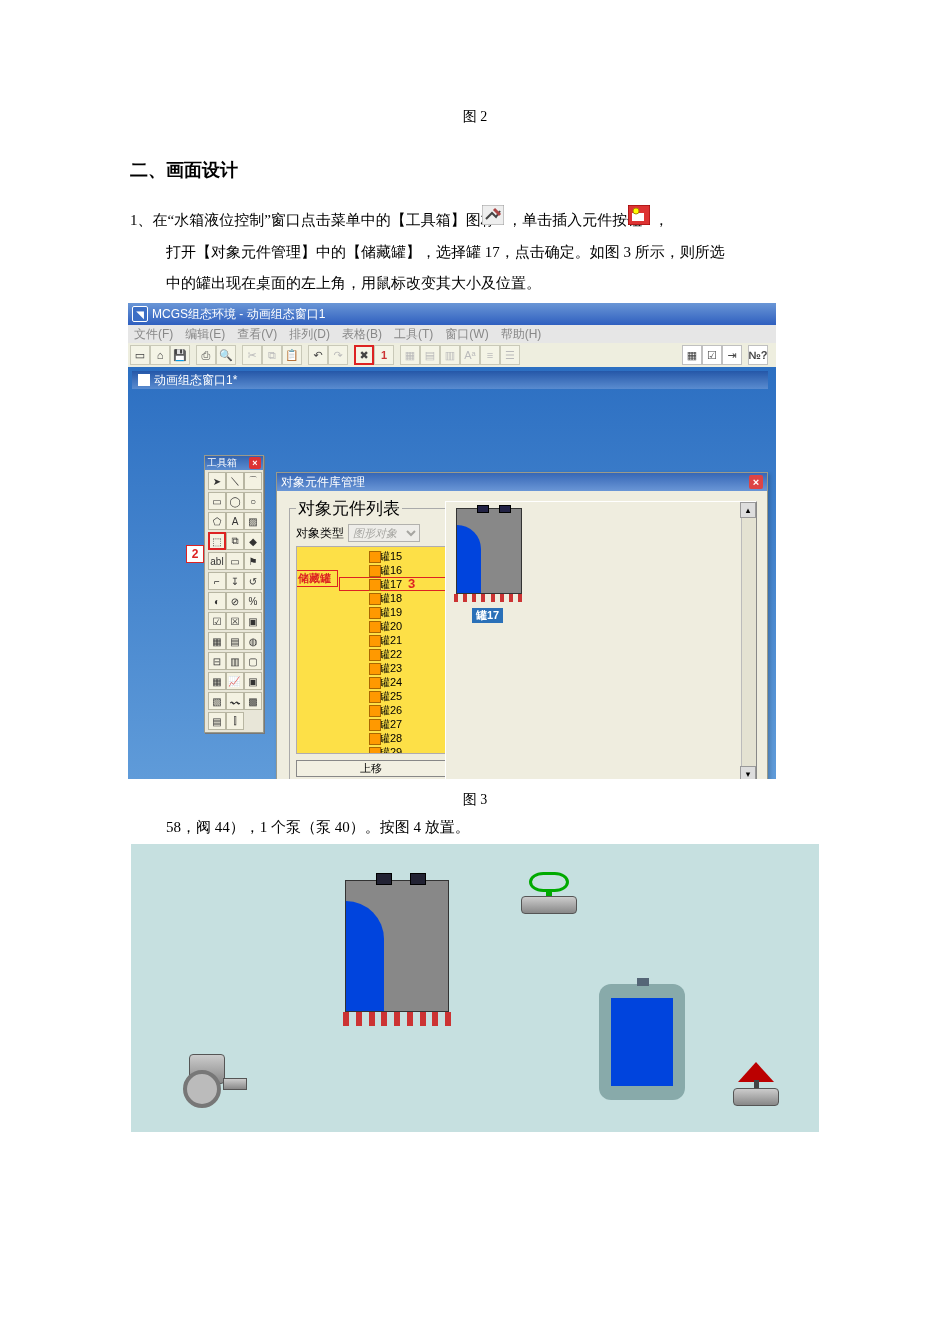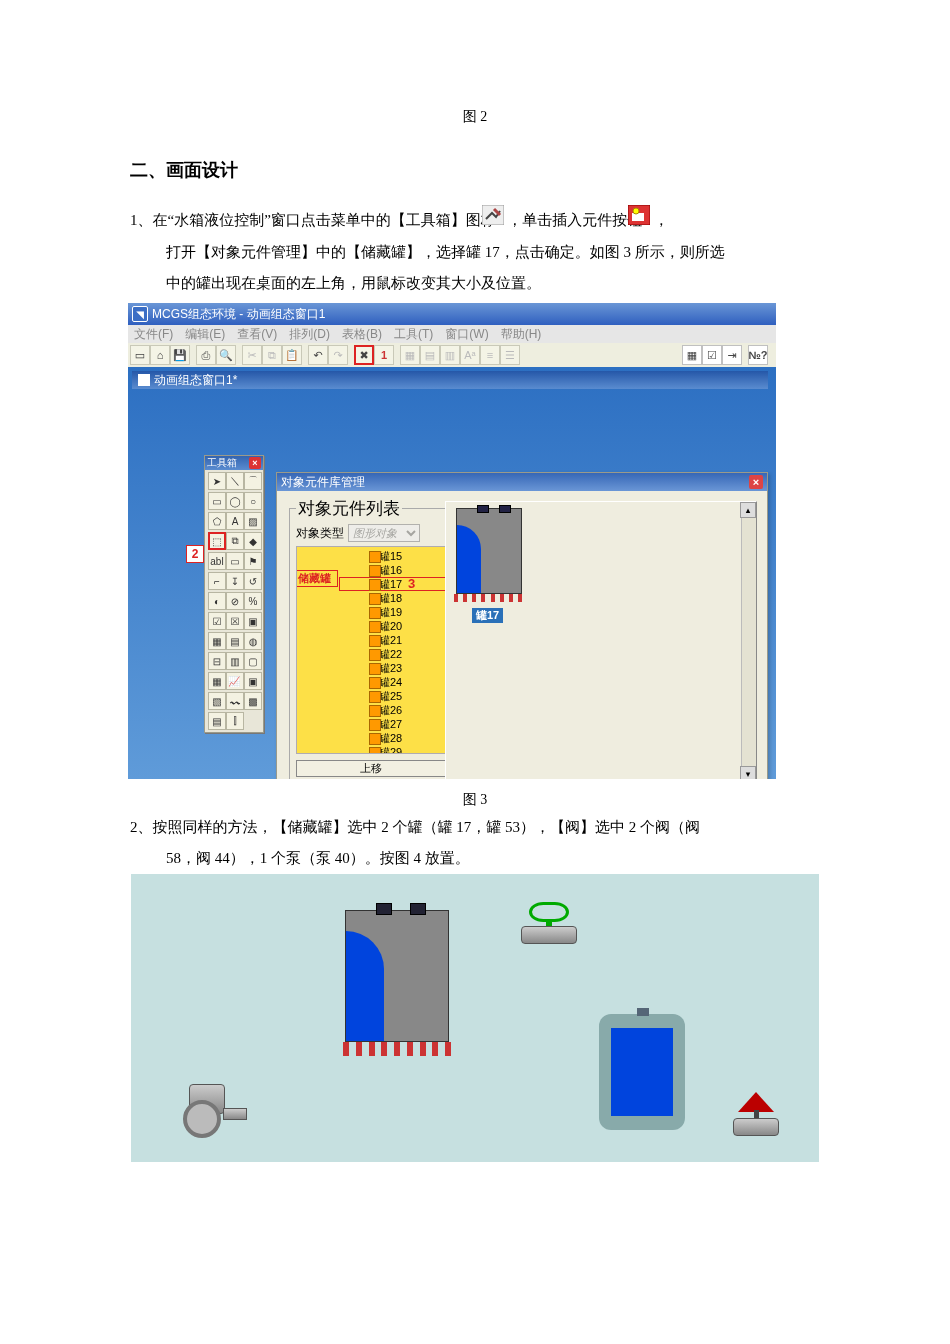--- a/index.html
+++ b/index.html
@@ -441,21 +441,20 @@
             <div class="psb-dn">▾</div>
           </div>
 
         </div>
       </div>
     </div>
   </div>
 
   <div class="figcap" style="margin-top:12px;margin-bottom:4px">图 3</div>
 
-  <p class="body hang1">2、按照同样的方法，【储藏罐】选中 2 个罐（罐 17，罐 53），【阀】选中 2 个阀（阀</p>
   <p class="body hang2">58，阀 44），1 个泵（泵 40）。按图 4 放置。</p>
 
   <div class="diagram">
     <div class="dg-tank17">
       <div class="fill"></div>
         <div class="lid"></div>
         <div class="lid2"></div>
     </div>
     <div class="tank17-legs">
       <i></i>

